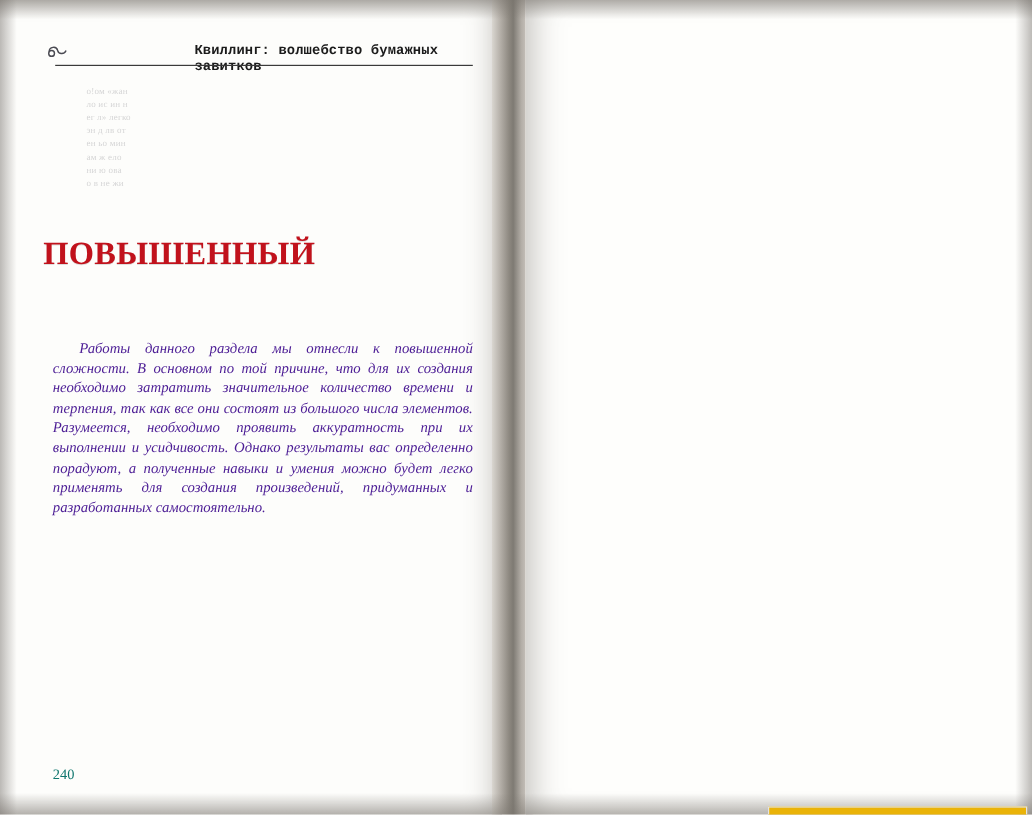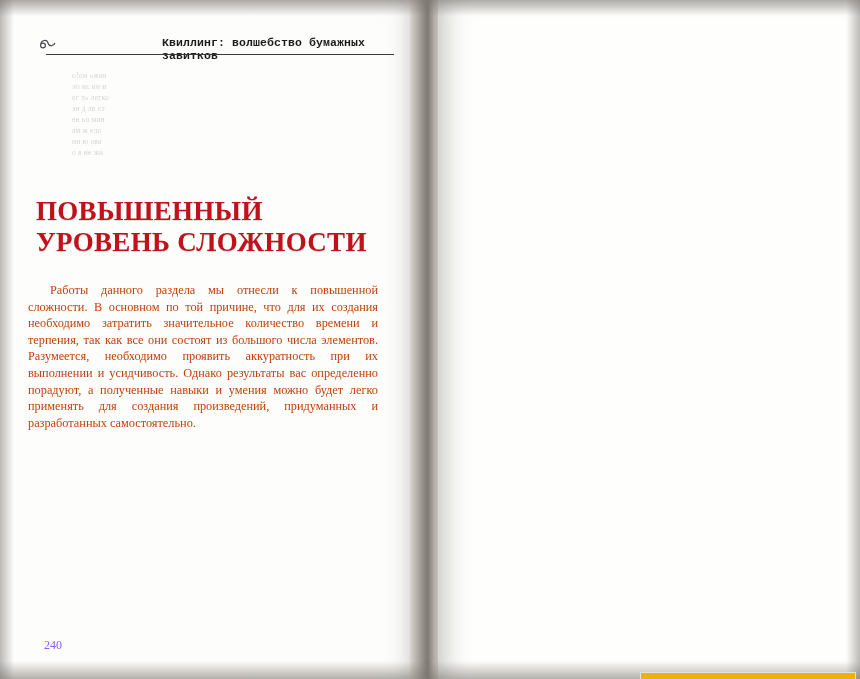--- a/index.html
+++ b/index.html
@@ -111,34 +111,35 @@
     color: #c1121c;
     font-weight: bold;
     font-size: 27px;
     line-height: 31px;
     letter-spacing: 0.3px;
     text-shadow: 0 1px 0 rgba(0,0,0,0.12);
   }
 
   .body-left {
     position: absolute;
-    left: 28px; top: 282px;
+    left: 44px; top: 282px;
     width: 350px;
     font-size: 12.3px;
     line-height: 16.6px;
     text-align: justify;
-    color: #c2410c;
+    color: #4c1d95;
     text-indent: 22px;
     hyphens: manual;
+    font-style: italic;
   }
 
   .folio {
     position: absolute;
     font-size: 12px;
-    color: #8b5cf6;
+    color: #0f766e;
   }
   .folio.left  { left: 44px;  top: 638px; }
 
   
   .watermark {
     position: absolute;
     left: 640px; top: 672px;
     width: 214px; height: 34px;
     background: #eab308;
     border: 1px solid #e3e3e3;
@@ -179,21 +180,20 @@
           <path d="M1 6 C1 2, 7 1, 8 5 C9 9, 14 8, 15 5" fill="none" stroke="#4a4a52" stroke-width="1.2"></path>
           <circle cx="3" cy="7.5" r="2.4" fill="none" stroke="#4a4a52" stroke-width="1.2"></circle>
         </svg>
       </div>
 
       <div class="runhead left">Квиллинг: волшебство бумажных завитков</div>
       <div class="rule left"></div>
 
       <div class="big-title">
         <span>ПОВЫШЕННЫЙ</span><br>
-        <span>УРОВЕНЬ СЛОЖНОСТИ</span>
       </div>
 
       <div class="body-left">Работы данного раздела мы отнесли к повышенной сложности. В основном по той причине, что для их создания необходимо затратить значительное количество времени и терпения, так как все они состоят из большого числа элементов. Разумеется, необходимо проявить аккуратность при их выполнении и усидчивость. Однако результаты вас определенно порадуют, а полученные навыки и умения можно будет легко применять для создания произведений, придуманных и разработанных самостоятельно.</div>
 
       <div class="folio left">240</div>
     </div>
 
     <div class="gutter"></div>
 
     <div class="page-right">

